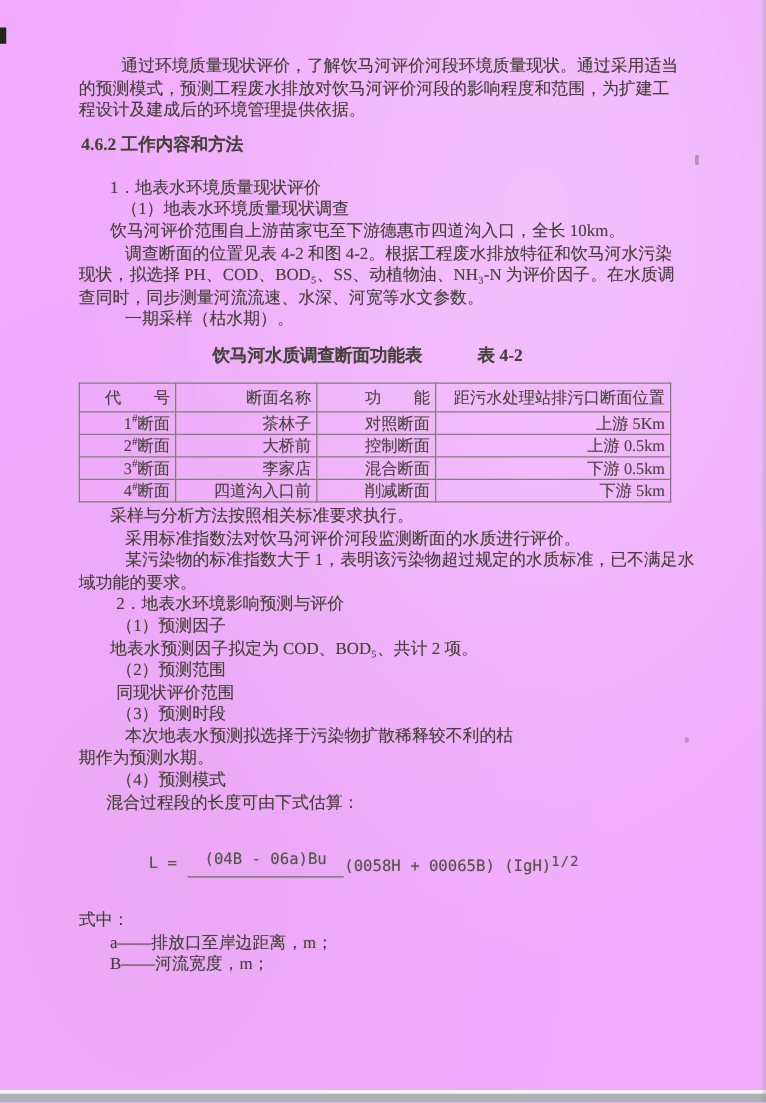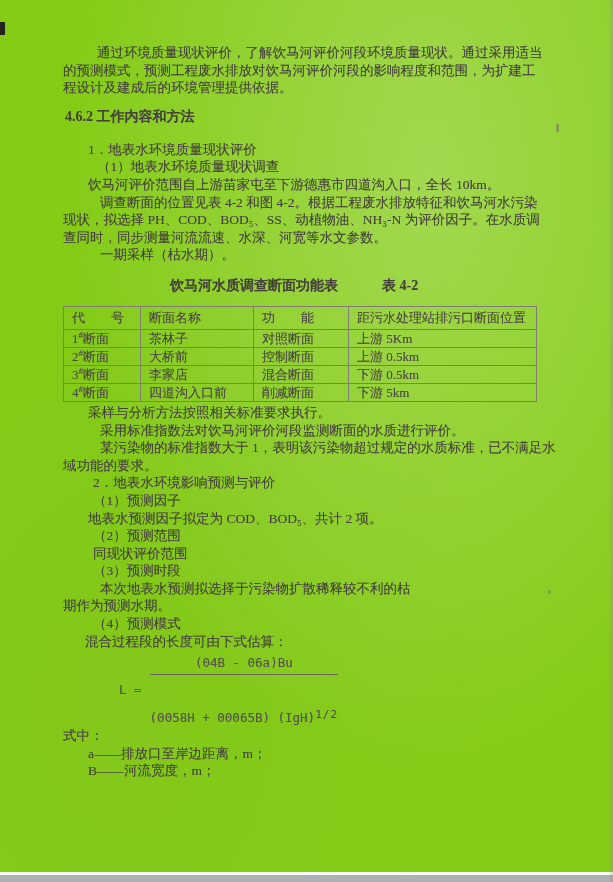--- a/index.html
+++ b/index.html
@@ -5,21 +5,21 @@
   html,body{margin:0;padding:0;}
   body{
     width:613px;height:882px;
     background:#dfe1da;
     font-family:"Liberation Serif","DejaVu Serif",serif;
     overflow:hidden;
   }
   .page{
     position:relative;
     width:613px;height:882px;
-    background:#84cc16;
+    background:#f0abfc;
     color:#45423a;
     overflow:hidden;
   }
   .scan-texture{
     position:absolute;inset:0;
     background:
       radial-gradient(ellipse at 70% 20%, rgba(255,255,255,0.25), rgba(0,0,0,0) 60%),
       radial-gradient(ellipse at 20% 80%, rgba(120,125,110,0.05), rgba(0,0,0,0) 55%);
     pointer-events:none;
   }
@@ -52,37 +52,37 @@
   }
   table.func{
     border-collapse:collapse;
     margin-left:0px;
     font-size:13px;line-height:15px;
     color:#4a473f;
   }
   table.func th, table.func td{
     border:1px solid #807d74;
     font-weight:normal;
-    text-align:left;
+    text-align:right;
     padding:1px 4px 1px 8px;
     white-space:nowrap;
   }
   table.func th{height:20px;}
   table.func td{height:15px;}
   .cw1{width:64px;} .cw2{width:100px;} .cw3{width:82px;} .cw4{width:175px;}
   sup.hash{font-size:9px;vertical-align:super;line-height:0;}
   .formula{
     margin-top:15px;margin-bottom:4px;
     margin-left:56px;
     display:flex;align-items:center;gap:8px;
     font-family:"DejaVu Sans Mono","Liberation Mono",monospace;
     font-size:12.5px;color:#55534b;
     height:50px;
   }
-  .frac{display:inline-flex;flex-direction:column;text-align:center;gap:28px;}
+  .frac{display:inline-flex;flex-direction:row;text-align:center;}
   .frac .num{border-bottom:1.2px solid #6a675f;padding:0 14px 3px 14px;}
   .frac .den{padding-top:3px;}
   .frac sup.exp{font-size:11px;vertical-align:4px;letter-spacing:1px;}
   .where-block{margin-top:12px;}
   
   .binder-mark{position:absolute;left:0;top:22px;width:5px;height:13px;background:#23241f;}
   .bottom-white{position:absolute;left:0;bottom:7px;width:613px;height:3px;background:#fafbf8;}
   .bottom-band{position:absolute;left:0;bottom:0;width:613px;height:7px;background:#adb1b3;}
   .right-shade{position:absolute;right:0;top:0;width:3px;height:882px;background:rgba(140,142,134,0.25);}
   .speck1{position:absolute;left:556px;top:124px;width:3px;height:8px;background:rgba(110,108,100,0.5);border-radius:1px;}

